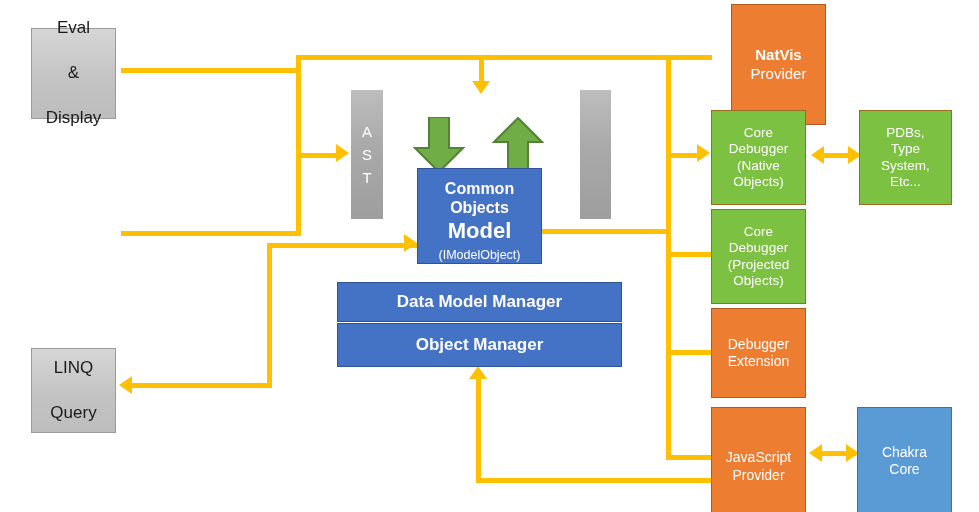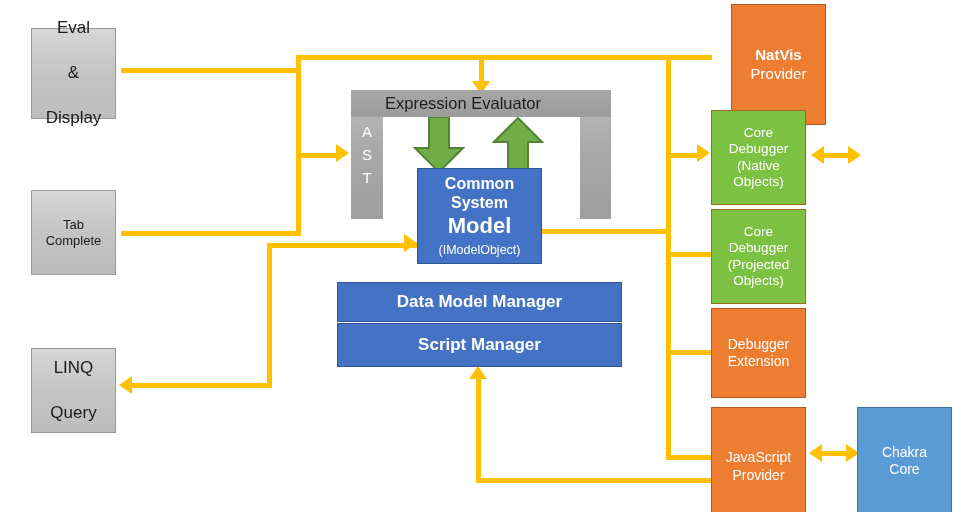--- a/index.html
+++ b/index.html
@@ -152,64 +152,57 @@
   <div class="arrow arr-right" style="left:846px;top:444px;"></div>
 
   <div class="ee-col" style="left:351px;top:90px;width:32px;height:129px;">
     <div class="ee-ast" style="height:100%;">
       <span>A</span>
       <span>S</span>
       <span>T</span>
     </div>
   </div>
   <div class="ee-col" style="left:580px;top:90px;width:31px;height:129px;"></div>
-  <div class="ee-top" style="left:351px;top:90px;width:260px;height:27px;">
-    <span>Expression Evaluator</span>
-  </div>
 
   <div class="gblk" style="left:413px;top:117px;">
     <svg width="52" height="56" viewBox="0 0 52 56">
       <polygon points="16,0 36,0 36,31 50,31 26,55 2,31 16,31" fill="#70AD47" stroke="#548235" stroke-width="2"></polygon>
     </svg>
   </div>
   <div class="gblk" style="left:492px;top:117px;">
     <svg width="52" height="56" viewBox="0 0 52 56">
       <polygon points="26,1 50,25 36,25 36,55 16,55 16,25 2,25" fill="#70AD47" stroke="#548235" stroke-width="2"></polygon>
     </svg>
   </div>
 
   <div class="node grey big" style="left:31px;top:28px;width:85px;height:91px;">
     <span>Eval</span>
     <span>&amp;</span>
     <span>Display</span>
   </div>
 
-  <div class="node grey small" style="left:31px;top:190px;width:85px;height:85px;">
-    <span>Tab</span>
-    <span>Complete</span>
-  </div>
 
   <div class="node grey big" style="left:31px;top:348px;width:85px;height:85px;">
     <span>LINQ</span>
     <span>Query</span>
   </div>
 
-  <div class="node blue" style="left:417px;top:168px;width:125px;height:96px;">
+  <div class="node blue" style="left:417px;top:168px;width:125px;height:96px;justify-content:flex-end;">
     <span class="bold" style="font-size:16px;">Common</span>
-    <span class="bold" style="font-size:16px;">System</span>
+    <span class="bold" style="font-size:16px;">Objects</span>
     <span class="bold" style="font-size:22px;">Model</span>
     <span style="font-size:12.5px;margin-top:3px;">(IModelObject)</span>
   </div>
 
   <div class="node blue" style="left:337px;top:282px;width:285px;height:40px;">
     <span class="bold" style="font-size:17px;">Data Model Manager</span>
   </div>
 
   <div class="node blue" style="left:337px;top:323px;width:285px;height:44px;">
-    <span class="bold" style="font-size:17px;">Script Manager</span>
+    <span class="bold" style="font-size:17px;">Object Manager</span>
   </div>
 
   <div class="node orange" style="left:711px;top:4px;width:95px;height:121px;margin-left:20px;">
     <span class="bold" style="font-size:15px;">NatVis</span>
     <span style="font-size:15px;">Provider</span>
   </div>
 
   <div class="node green" style="left:711px;top:110px;width:95px;height:95px;">
     <span>Core</span>
     <span>Debugger</span>
@@ -227,19 +220,25 @@
   <div class="node orange" style="left:711px;top:308px;width:95px;height:90px;">
     <span>Debugger</span>
     <span>Extension</span>
   </div>
 
   <div class="node orange" style="left:711px;top:407px;width:95px;height:119px;">
     <span>JavaScript</span>
     <span>Provider</span>
   </div>
 
+  <div class="node green" style="left:859px;top:110px;width:93px;height:95px;">
+    <span>PDBs,</span>
+    <span>Type</span>
+    <span>System,</span>
+    <span>Etc...</span>
+  </div>
 
   <div class="node blue-light" style="left:857px;top:407px;width:95px;height:108px;">
     <span>Chakra</span>
     <span>Core</span>
   </div>
 
 </div>
 
 </body></html>

